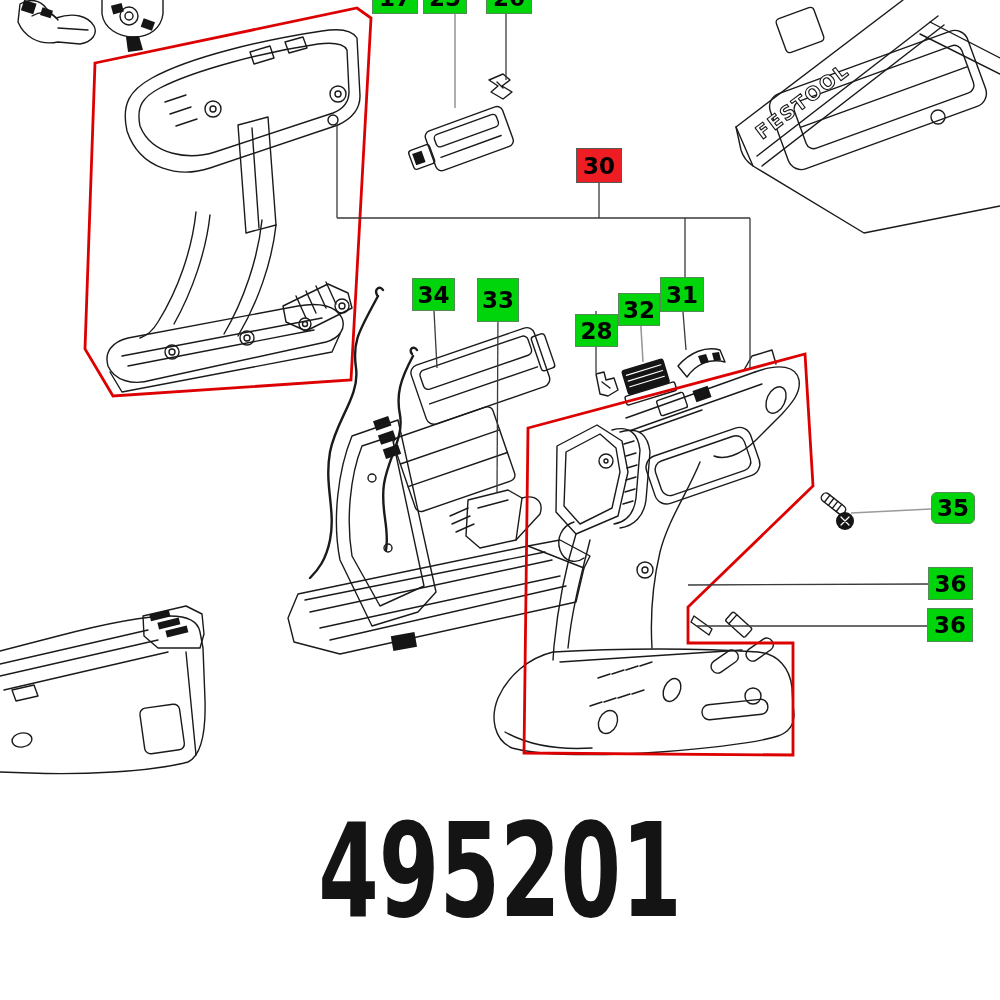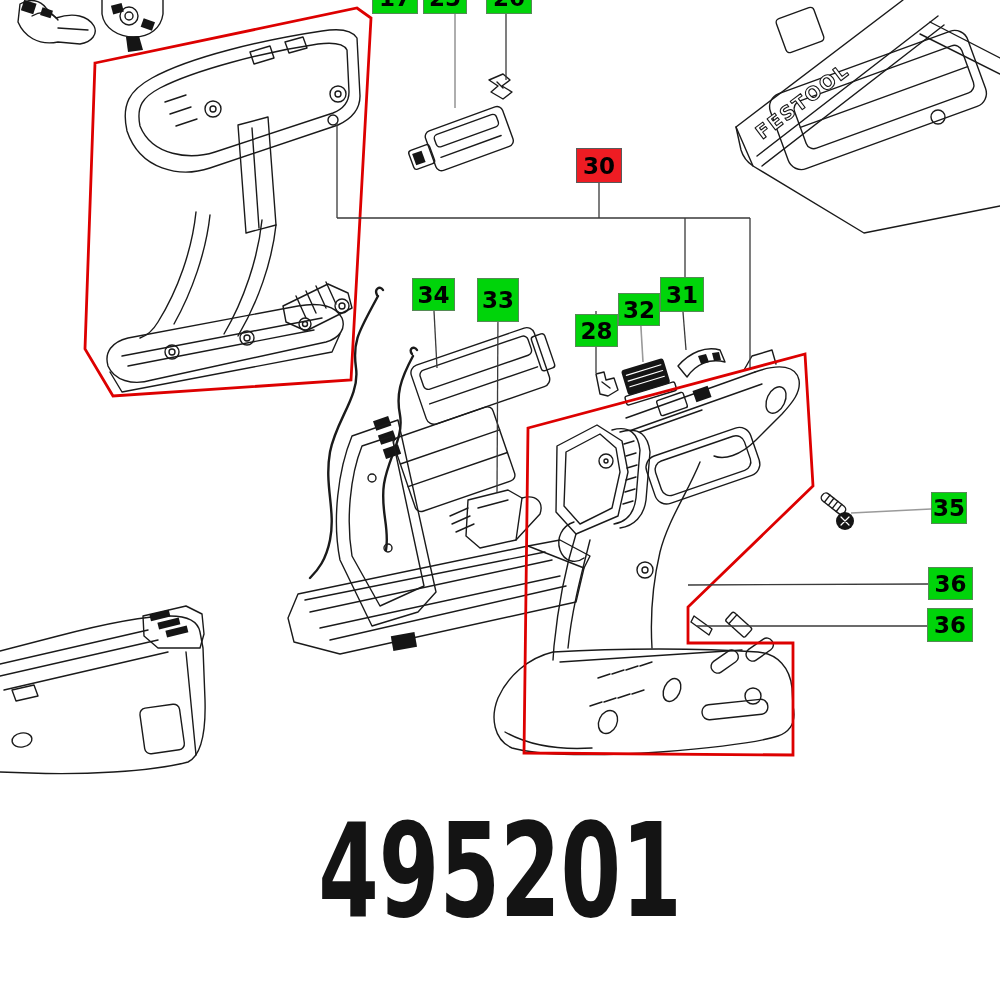--- a/index.html
+++ b/index.html
@@ -254,18 +254,18 @@
 
   <div class="callout green" style="left: 372px; top: -19px; width: 46px; height: 33px; background: rgb(0, 212, 10);">17</div>
   <div class="callout green" style="left: 423px; top: -19px; width: 44px; height: 33px; background: rgb(0, 212, 10);">25</div>
   <div class="callout green" style="left: 486px; top: -19px; width: 46px; height: 33px; background: rgb(0, 212, 10);">26</div>
   <div class="callout red" style="left: 576px; top: 148px; width: 46px; height: 35px; background: rgb(238, 28, 35);">30</div>
   <div class="callout green" style="left: 412px; top: 278px; width: 43px; height: 33px; background: rgb(0, 212, 10);">34</div>
   <div class="callout green" style="left: 477px; top: 278px; width: 42px; height: 44px; background: rgb(0, 212, 10);">33</div>
   <div class="callout green" style="left: 575px; top: 278px; width: 43px; height: 33px; background: rgb(0, 212, 10); margin-top: 36px;">28</div>
   <div class="callout green" style="left: 618px; top: 293px; width: 42px; height: 33px; background: rgb(0, 212, 10);">32</div>
   <div class="callout green" style="left: 660px; top: 277px; width: 44px; height: 35px; background: rgb(0, 212, 10); text-align: center;">31</div>
-  <div class="callout green" style="left: 931px; top: 492px; width: 36px; height: 32px; background: rgb(0, 212, 10);">35</div>
+  <div class="callout green" style="left: 931px; top: 492px; width: 44px; height: 32px; background: rgb(0, 212, 10); border-radius: 6px;">35</div>
   <div class="callout green" style="left: 928px; top: 567px; width: 45px; height: 33px; background: rgb(0, 212, 10);">36</div>
   <div class="callout green" style="left: 927px; top: 608px; width: 46px; height: 34px; background: rgb(0, 212, 10);">36</div>
 
   <div class="pn">495201</div>
 </div>
 
 </body></html>

